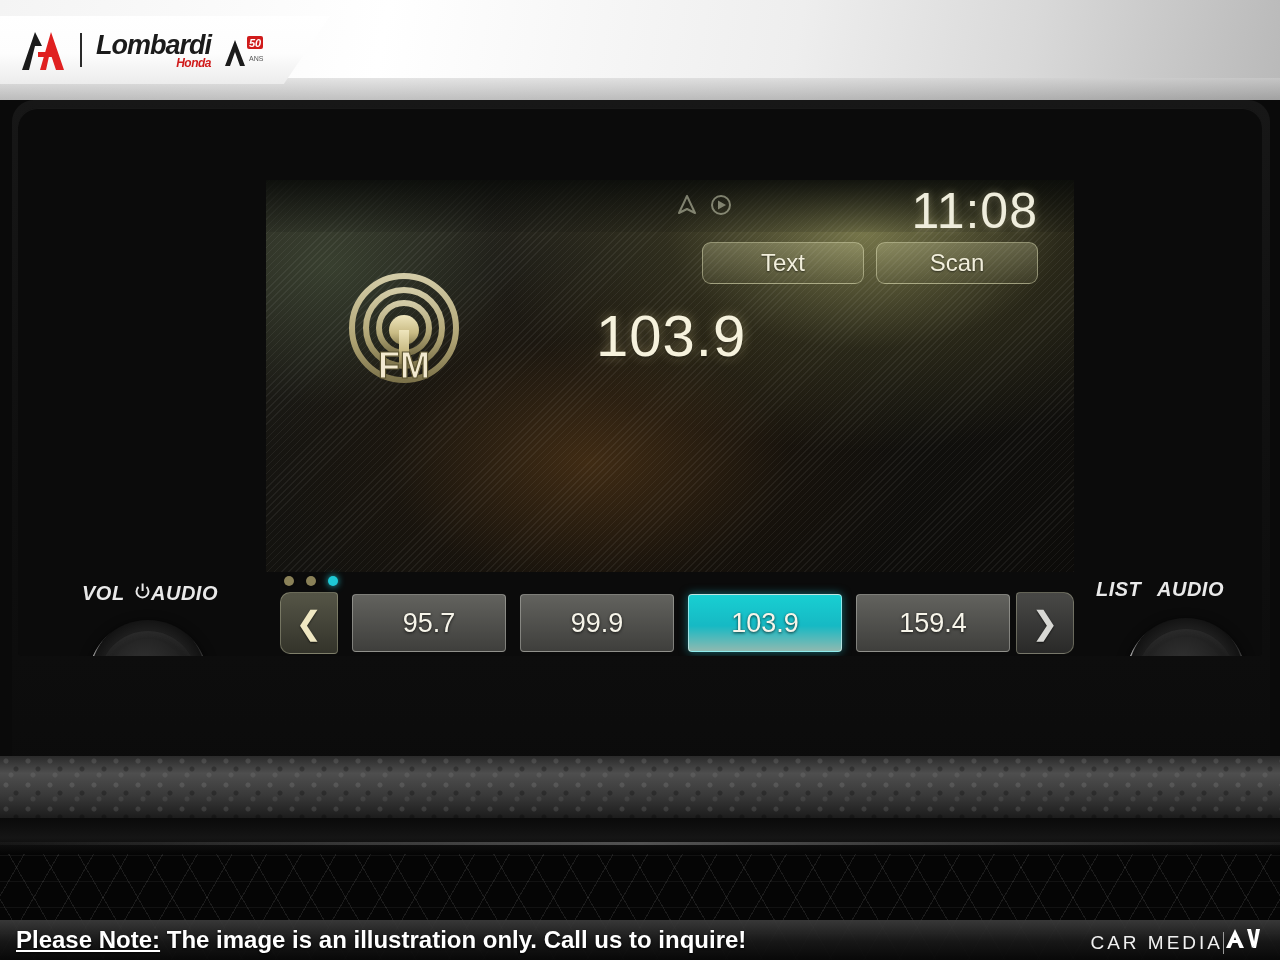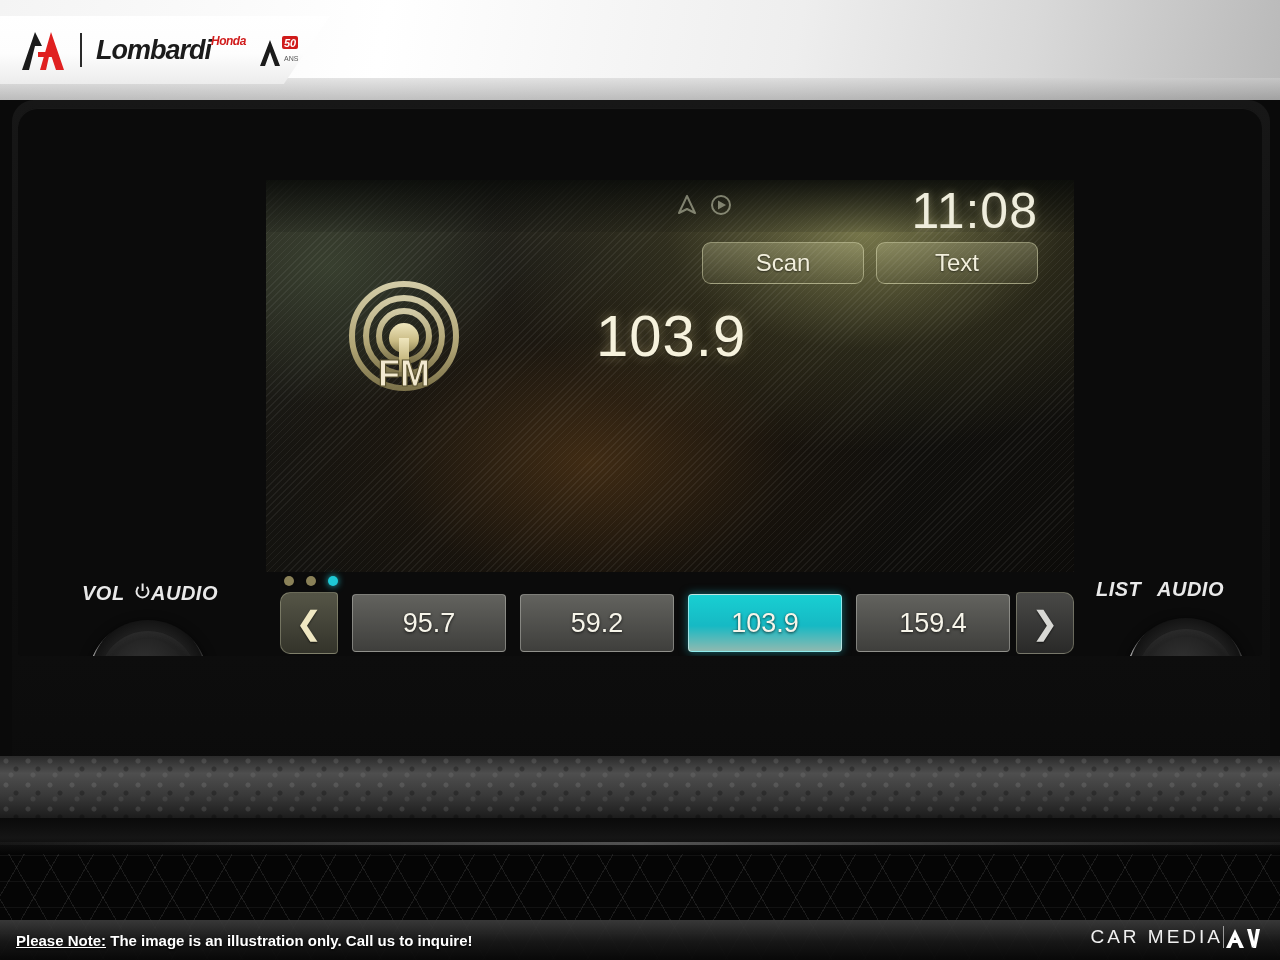--- a/index.html
+++ b/index.html
@@ -28,21 +28,21 @@
   
   .logo-plate {
     position:absolute; left:0; top:16px;
     width:330px; height:68px;
     background:linear-gradient(180deg,#ffffff 0%,#fdfdfd 55%,#ececec 100%);
     clip-path: polygon(0 0, 100% 0, 86% 100%, 0 100%);
     display:flex; align-items:center; padding-left:18px; gap:10px;
     box-shadow:0 1px 2px rgba(0,0,0,.25);
   }
   .logo-mark { position:relative; width:48px; height:44px; flex:0 0 48px; }
-  .logo-wordmark { display:flex; flex-direction:row; line-height:1; }
+  .logo-wordmark { display:flex; flex-direction:column; line-height:1; }
   .lw-top {
     font-family:"Liberation Sans", sans-serif;
     font-style:italic; font-weight:bold; font-size:27px;
     color:#1b1b1b; letter-spacing:-1px;
   }
   .lw-bot {
     font-family:"Liberation Sans", sans-serif;
     font-style:italic; font-weight:bold; font-size:12px;
     color:#d01b1b; letter-spacing:-.5px; text-align:right; margin-top:-2px;
   }
@@ -101,21 +101,21 @@
   .lcd-tabs{ position:absolute; right:36px; top:62px; display:flex; gap:12px; z-index:3; }
   .lcd-tab{
     width:162px; height:42px; border-radius:9px;
     background:linear-gradient(180deg,rgba(205,205,160,.30),rgba(130,130,92,.18));
     border:1px solid rgba(235,235,195,.45);
     color:#f2efdc; font-size:24px; display:flex; align-items:center; justify-content:center;
     text-shadow:0 1px 2px rgba(0,0,0,.55);
   }
 
   .band-logo{
-    position:absolute; left:76px; top:100px; width:124px; height:124px; z-index:3;
+    position:absolute; left:76px; top:92px; width:124px; height:124px; z-index:3;
   }
   .freq-big{
     position:absolute; left:330px; top:122px; z-index:3;
     font-size:58px; font-weight:400; color:#f6f2dd; letter-spacing:1px;
     text-shadow:0 0 12px rgba(255,240,170,.40), 0 2px 3px rgba(0,0,0,.6);
   }
 
   
   .preset-zone{ position:absolute; left:248px; top:468px; width:808px; height:80px; z-index:4; }
   .page-dots{ position:absolute; left:18px; top:0; display:flex; gap:12px; }
@@ -205,23 +205,23 @@
       repeating-linear-gradient(0deg, rgba(255,255,255,.05) 0 1px, rgba(0,0,0,0) 1px 26px);
   }
 
   
   .footer{
     position:absolute; left:0; top:920px; width:1280px; height:40px;
     background:linear-gradient(180deg,rgba(60,60,60,.92) 0%,rgba(24,24,24,.92) 55%,rgba(8,8,8,.95) 100%);
     display:flex; align-items:center; justify-content:space-between;
     padding:0 16px;
   }
-  .note{ color:#fff; font-size:15px; font-weight:bold; text-shadow:0 1px 2px #000; }
+  .note{ color:#fff; font-size:24px; font-weight:bold; text-shadow:0 1px 2px #000; }
   .note u{ text-decoration:underline; }
-  .brand{ display:flex; align-items:flex-start; }
+  .brand{ display:flex; align-items:flex-end; }
   .brand-text{ color:#f0f0f0; font-size:19px; letter-spacing:3px; }
   .brand-sep{ width:1px; height:22px; background:#9a9a9a; }
 </style>
 </head>
 <body>
 
 <div id="stage">
 
   <div class="photo-top"></div>
 
@@ -265,22 +265,22 @@
               <svg width="22" height="22" viewBox="0 0 22 22">
                 <circle cx="11" cy="11" r="9" fill="none" stroke="#cfd2b8" stroke-width="2"></circle>
                 <polygon points="8,6.5 16,11 8,15.5" fill="#cfd2b8"></polygon>
               </svg>
             </span>
           </div>
           <div class="clock">11:08</div>
         </div>
 
         <div class="lcd-tabs">
+          <div class="lcd-tab">Text</div>
           <div class="lcd-tab">Scan</div>
-          <div class="lcd-tab">Text</div>
         </div>
 
         <div class="band-logo">
           <svg width="124" height="124" viewBox="0 0 124 124">
             <defs>
               <linearGradient id="gold" x1="0" y1="0" x2="0" y2="1">
                 <stop offset="0%" stop-color="#efe6bd"></stop>
                 <stop offset="60%" stop-color="#c9bb84"></stop>
                 <stop offset="100%" stop-color="#8d8254"></stop>
               </linearGradient>
@@ -301,21 +301,21 @@
         <div class="page-dots">
           <span class="dot"></span>
           <span class="dot"></span>
           <span class="dot active"></span>
         </div>
         <div class="preset-row">
           <div class="nav-btn">
             <span class="chev">❮</span>
           </div>
           <div class="preset">95.7</div>
-          <div class="preset">59.2</div>
+          <div class="preset">99.9</div>
           <div class="preset active">103.9</div>
           <div class="preset">159.4</div>
           <div class="nav-btn right">
             <span class="chev">❯</span>
           </div>
         </div>
       </div>
 
       <div class="knob-label lbl-vol">VOL</div>
       <div class="knob-label lbl-audio">

